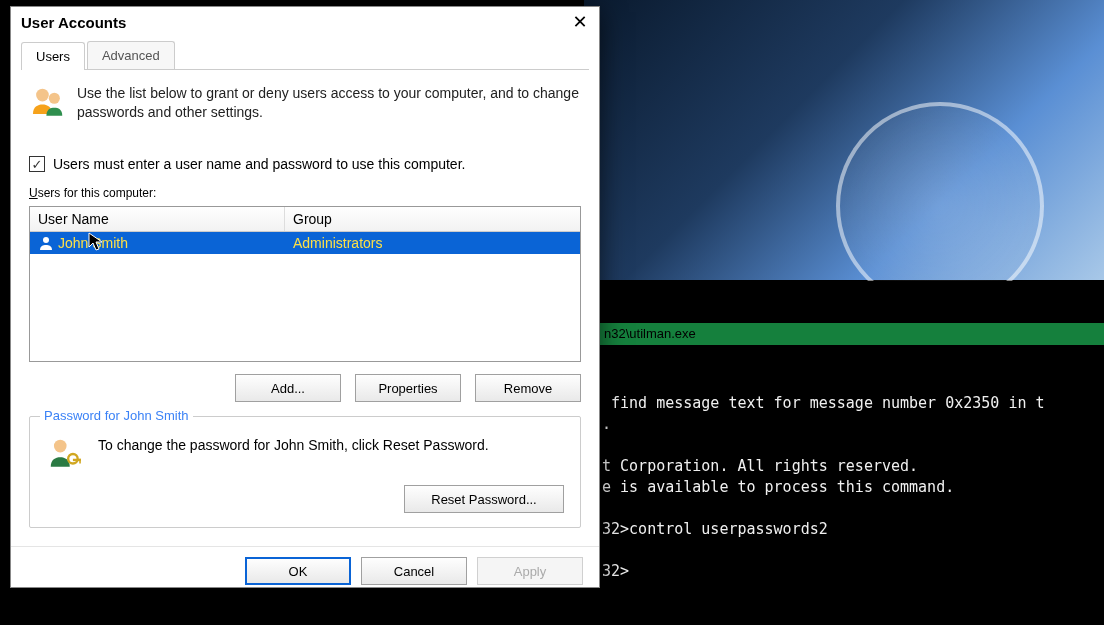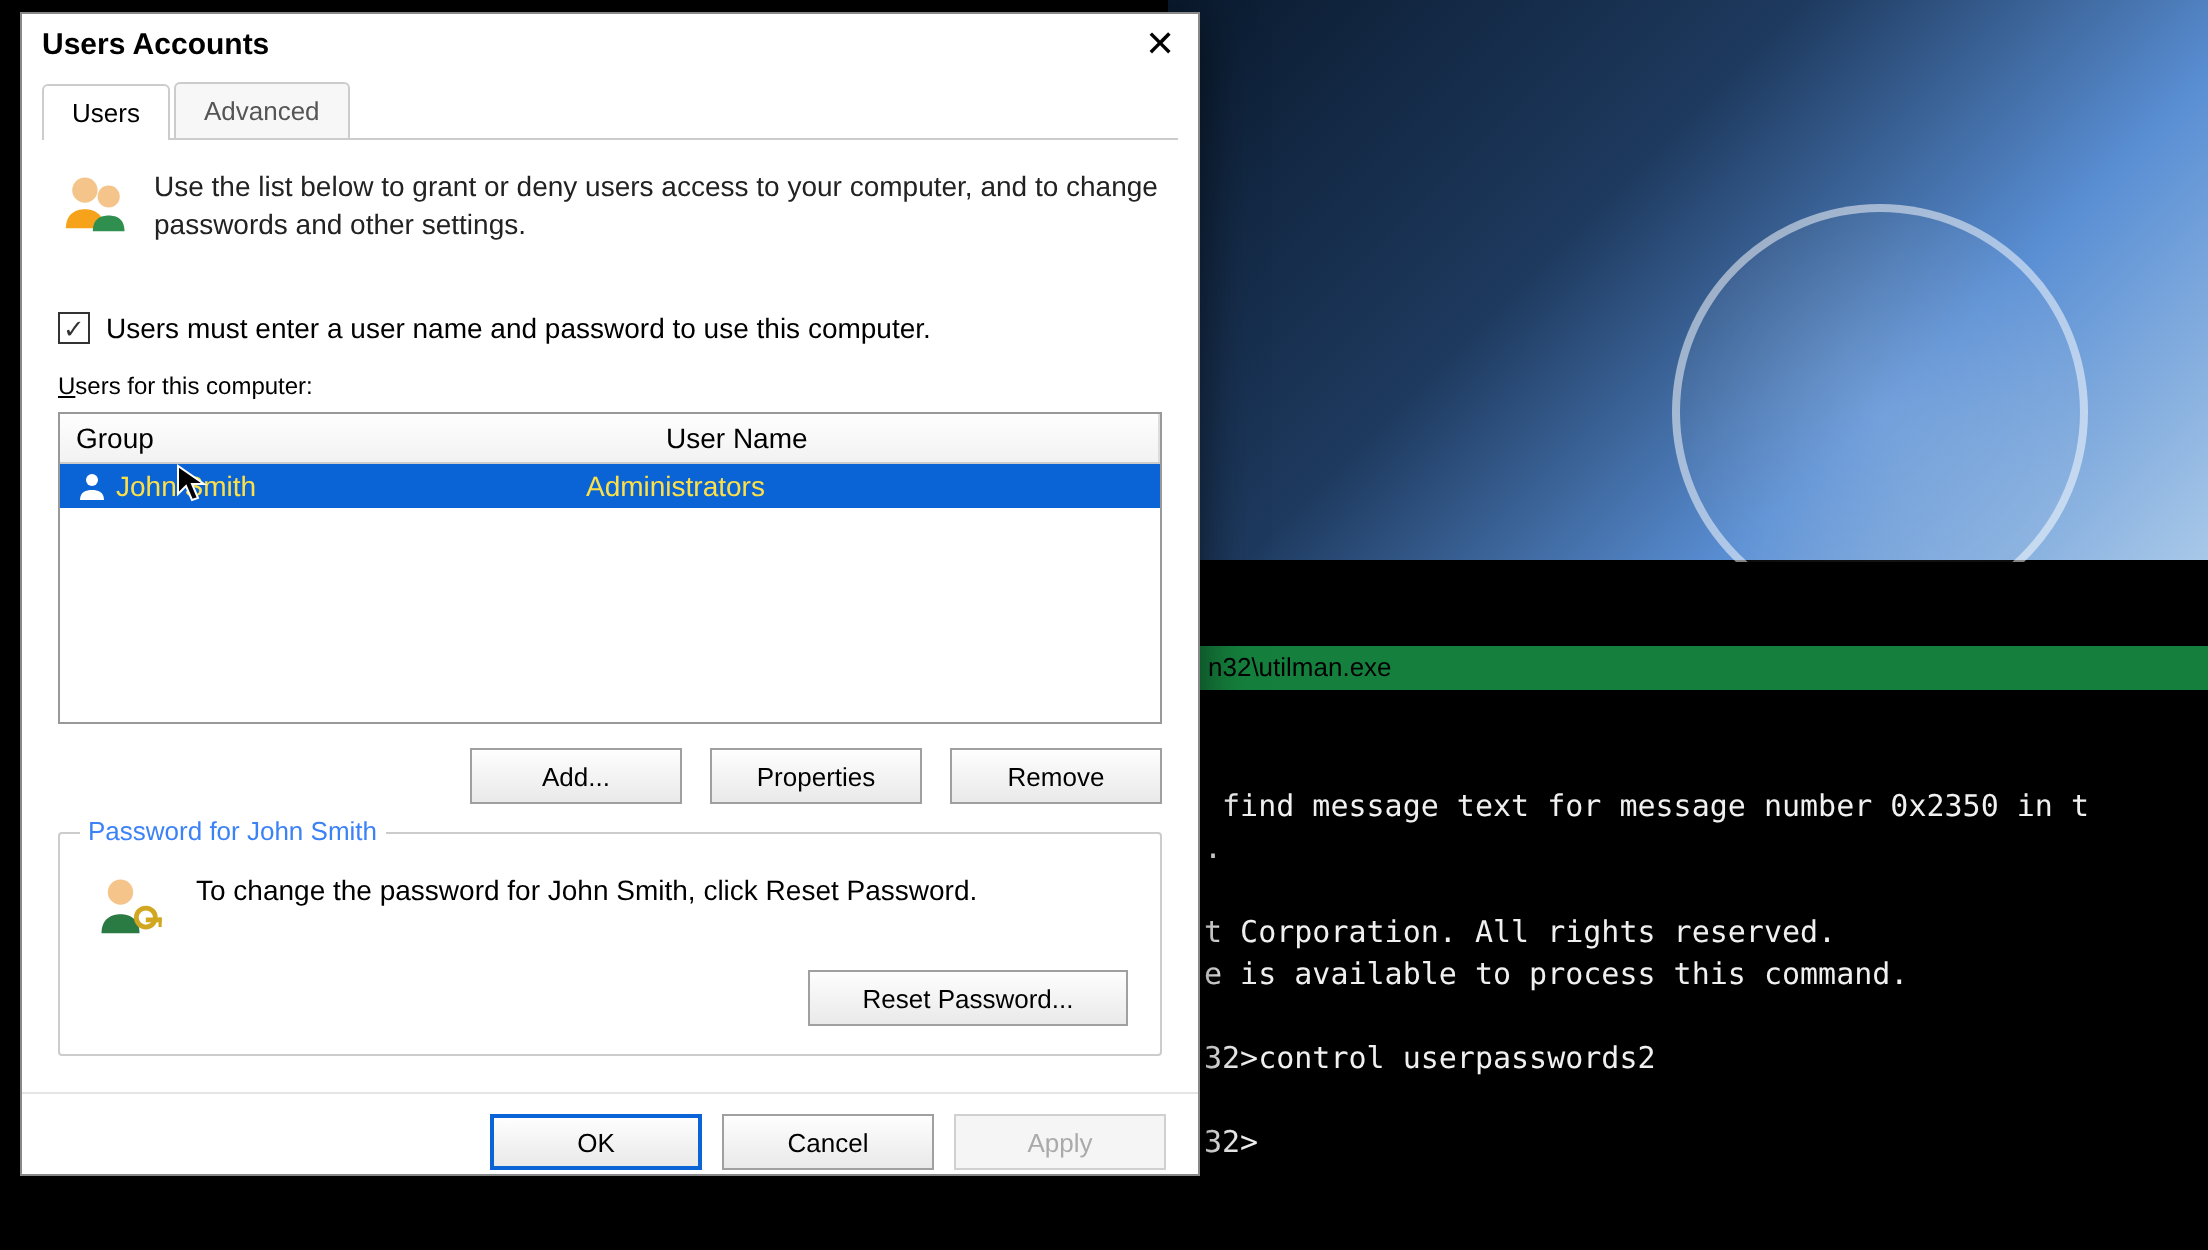--- a/index.html
+++ b/index.html
@@ -202,21 +202,21 @@
 t Corporation. All rights reserved.
 e is available to process this command.
 
 32&gt;control userpasswords2
 
 32&gt;</div>
 </div>
 
 <div class="dialog">
   <div class="titlebar-row">
-    <div class="titlebar-title">Users Accounts</div>
+    <div class="titlebar-title">User Accounts</div>
     <div class="close-x">✕</div>
   </div>
 
   <div class="tabstrip">
     <div class="tab active">Users</div>
     <div class="tab">Advanced</div>
   </div>
 
   <div class="tab-body">
     <div class="intro">
@@ -233,22 +233,22 @@
       <div class="chk">✓</div>
       <div>Users must enter a user name and password to use this computer.</div>
     </div>
 
     <div class="list-label">
       <span class="ul">U</span><span>sers for this computer:</span>
     </div>
 
     <div class="listview">
       <div class="lv-header">
+        <div class="col col-name">User Name</div>
         <div class="col col-group">Group</div>
-        <div class="col col-name">User Name</div>
       </div>
       <div class="lv-body">
         <div class="lv-row">
           <div class="cell cell-name">
             <svg class="user-icon-sm" viewBox="0 0 16 16">
               <circle cx="8" cy="5" r="3" fill="#fff"></circle>
               <path d="M2 15c0-4 3-5 6-5s6 1 6 5z" fill="#fff"></path>
             </svg>
             <span>John Smith</span>
           </div>

